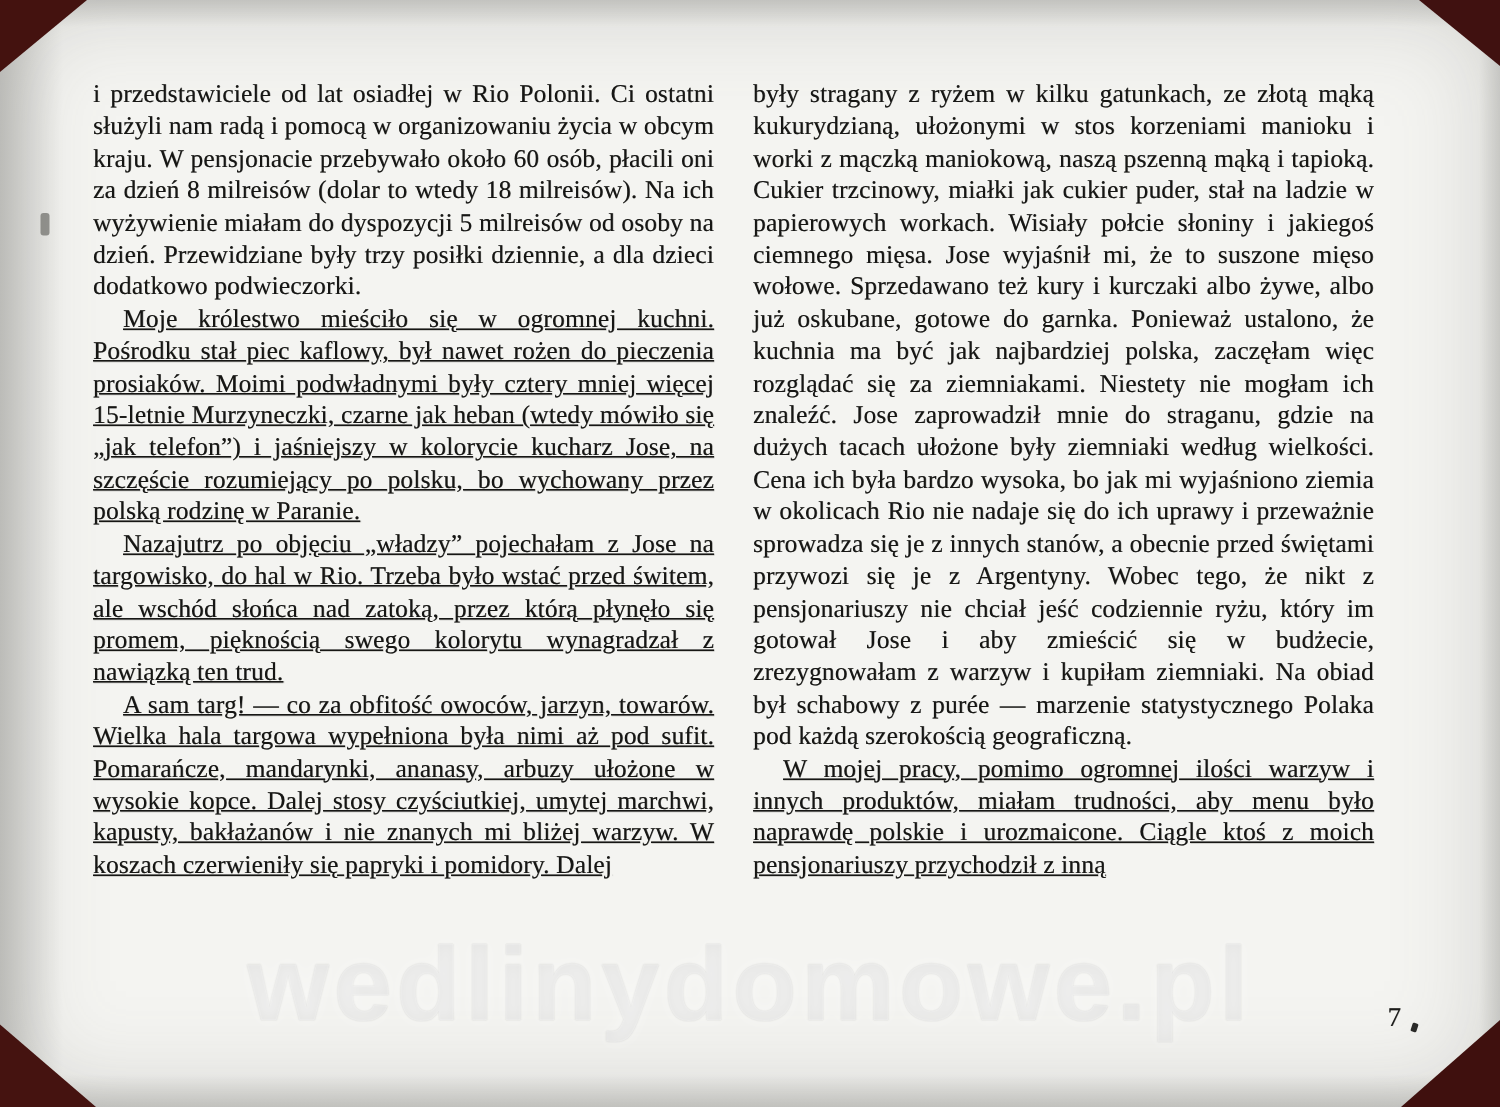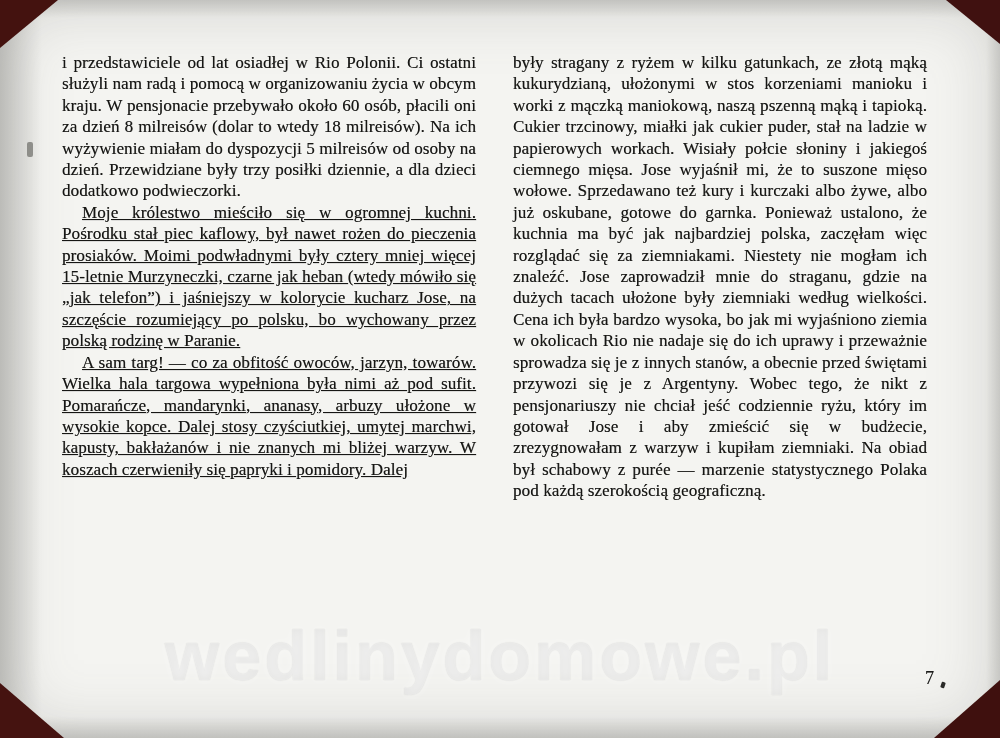--- a/index.html
+++ b/index.html
@@ -61,21 +61,21 @@
     top: 52px;
     width: 414px;
     text-align: justify;
     font-size: 17px;
     line-height: 21.4px;
     color: #161614;
     text-shadow: 0.3px 0.2px 0 rgba(22,22,20,0.55);
     letter-spacing: 0.1px;
   }
   .col-left  { left: 62px; }
-  .col-right { left: 513px; }
+  .col-right { left: 502px; }
   .col p { margin: 0; padding: 0; }
   .col p.indent { text-indent: 20px; text-decoration: underline; }
 
   .watermark {
     position: absolute;
     left: 50%;
     top: 616px;
     transform: translateX(-50%);
     font-family: "Liberation Sans", sans-serif;
     font-size: 70px;
@@ -110,25 +110,27 @@
   <div class="corner tl"></div>
   <div class="corner tr"></div>
   <div class="corner bl"></div>
   <div class="corner br"></div>
 
   <div class="artifact-dash"></div>
 
   <div class="col col-left">
     <p>i przedstawiciele od lat osiadłej w Rio Polonii. Ci ostatni służyli nam radą i pomocą w organizowaniu życia w obcym kraju. W pensjonacie przebywało około 60 osób, płacili oni za dzień 8 milreisów (dolar to wtedy 18 milreisów). Na ich wyżywienie miałam do dyspozycji 5 milreisów od osoby na dzień. Przewidziane były trzy posiłki dziennie, a dla dzieci dodatkowo podwieczorki.</p>
     <p class="indent">Moje królestwo mieściło się w ogromnej kuchni. Pośrodku stał piec kaflowy, był nawet rożen do pieczenia prosiaków. Moimi podwładnymi były cztery mniej więcej 15-letnie Murzyneczki, czarne jak heban (wtedy mówiło się „jak telefon”) i jaśniejszy w kolorycie kucharz Jose, na szczęście rozumiejący po polsku, bo wychowany przez polską rodzinę w Paranie.</p>
+    <p class="indent">Nazajutrz po objęciu „władzy” pojechałam z Jose na targowisko, do hal w Rio. Trzeba było wstać przed świtem, ale wschód słońca nad zatoką, przez którą płynęło się promem, pięknością swego kolorytu wynagradzał z nawiązką ten trud.</p>
     <p class="indent">A sam targ! — co za obfitość owoców, jarzyn, towarów. Wielka hala targowa wypełniona była nimi aż pod sufit. Pomarańcze, mandarynki, ananasy, arbuzy ułożone w wysokie kopce. Dalej stosy czyściutkiej, umytej marchwi, kapusty, bakłażanów i nie znanych mi bliżej warzyw. W koszach czerwieniły się papryki i pomidory. Dalej</p>
   </div>
 
   <div class="col col-right">
     <p>były stragany z ryżem w kilku gatunkach, ze złotą mąką kukurydzianą, ułożonymi w stos korzeniami manioku i worki z mączką maniokową, naszą pszenną mąką i tapioką. Cukier trzcinowy, miałki jak cukier puder, stał na ladzie w papierowych workach. Wisiały połcie słoniny i jakiegoś ciemnego mięsa. Jose wyjaśnił mi, że to suszone mięso wołowe. Sprzedawano też kury i kurczaki albo żywe, albo już oskubane, gotowe do garnka. Ponieważ ustalono, że kuchnia ma być jak najbardziej polska, zaczęłam więc rozglądać się za ziemniakami. Niestety nie mogłam ich znaleźć. Jose zaprowadził mnie do straganu, gdzie na dużych tacach ułożone były ziemniaki według wielkości. Cena ich była bardzo wysoka, bo jak mi wyjaśniono ziemia w okolicach Rio nie nadaje się do ich uprawy i przeważnie sprowadza się je z innych stanów, a obecnie przed świętami przywozi się je z Argentyny. Wobec tego, że nikt z pensjonariuszy nie chciał jeść codziennie ryżu, który im gotował Jose i aby zmieścić się w budżecie, zrezygnowałam z warzyw i kupiłam ziemniaki. Na obiad był schabowy z purée — marzenie statystycznego Polaka pod każdą szerokością geograficzną.</p>
+    <p class="indent">W mojej pracy, pomimo ogromnej ilości warzyw i innych produktów, miałam trudności, aby menu było naprawdę polskie i urozmaicone. Ciągle ktoś z moich pensjonariuszy przychodził z inną</p>
   </div>
 
   <div class="watermark">wedlinydomowe.pl</div>
 
   <div class="page-number">7</div>
   <div class="ink-speck"></div>
 
 </div>
 
 </body></html>

